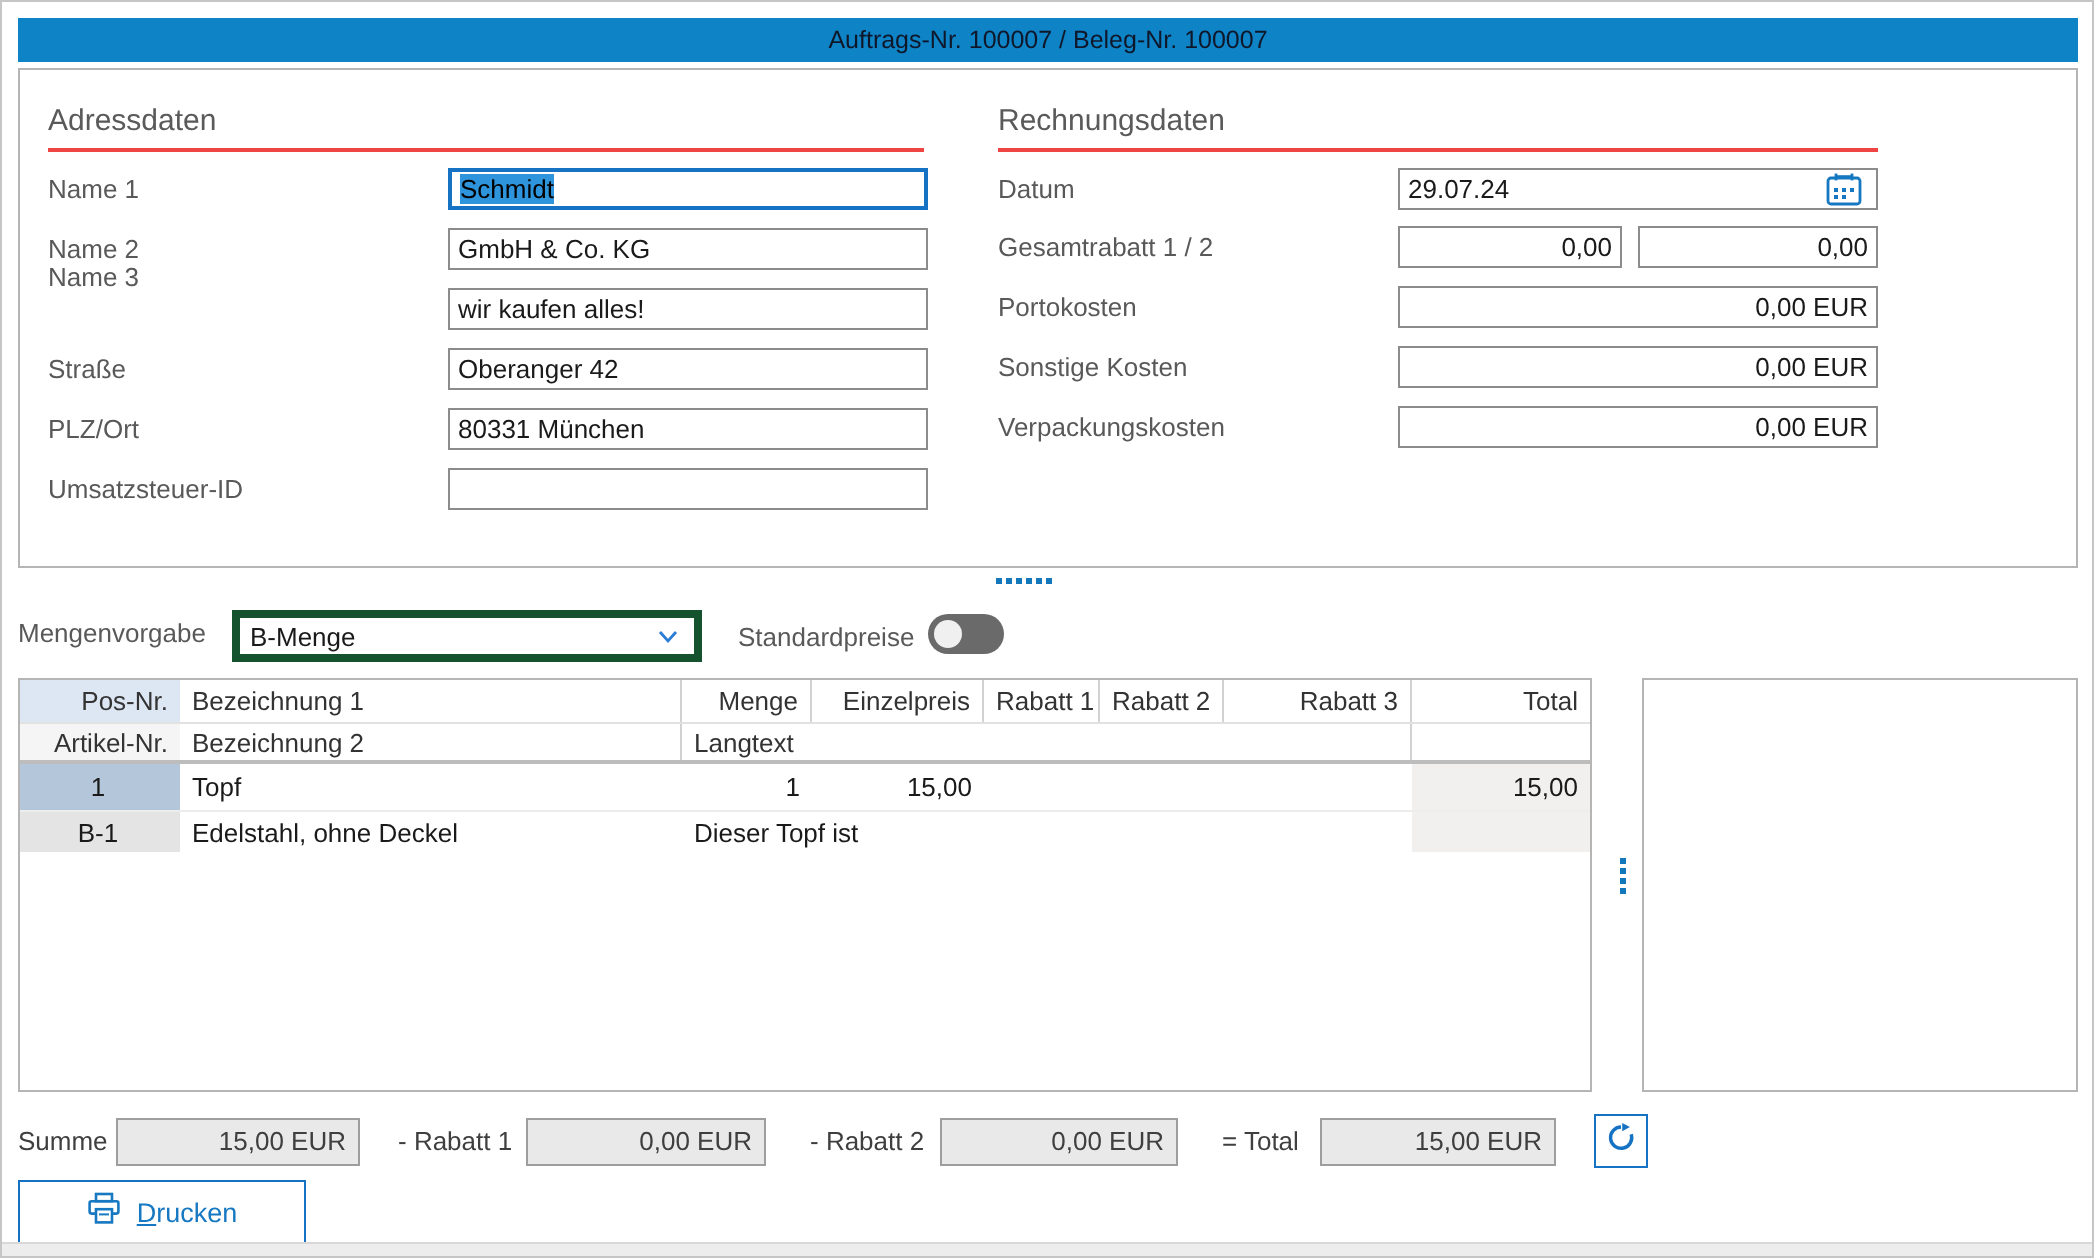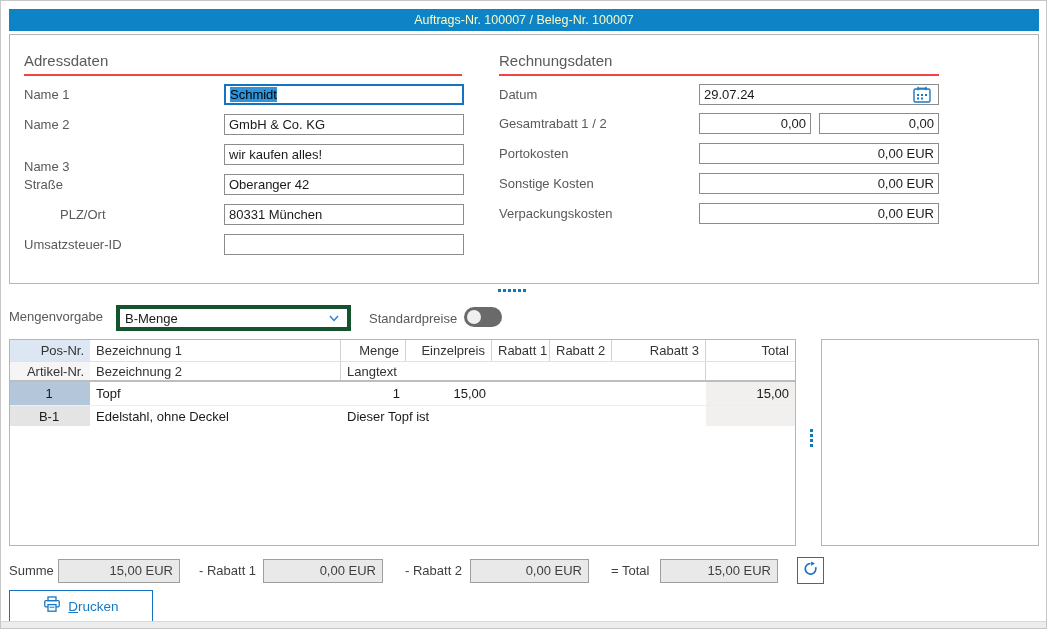--- a/index.html
+++ b/index.html
@@ -7,21 +7,21 @@
   body { font-family:"Liberation Sans", sans-serif; }
 
   .window {
     position:relative; width:1047px; height:629px;
     background:#fff; border:1px solid #c6c6c6; overflow:hidden;
   }
 
   
   .titlebar {
     position:absolute; left:8px; top:8px; width:1030px; height:22px;
-    background:#0e83c6; color:#fef9c3; font-size:12.5px;
+    background:#0e83c6; color:#0f172a; font-size:12.5px;
     display:flex; align-items:center; justify-content:center;
   }
 
   
   .top-panel {
     position:absolute; left:8px; top:33px; width:1030px; height:250px;
     border:1px solid #b5b5b5; background:#fff;
   }
   .sec-heading {
     position:absolute; font-size:15px; color:#5a5a5a;
@@ -138,27 +138,27 @@
   <div class="top-panel">
 
     <div class="sec-heading" style="left:14px; top:17px; width:438px;">Adressdaten</div>
 
     <div class="fld-label" style="left:14px; top:49px;">Name 1</div>
     <div class="fld-input focused" style="left:214px; top:49px; width:240px;"><span class="sel">Schmidt</span></div>
 
     <div class="fld-label" style="left:14px; top:79px;">Name 2</div>
     <div class="fld-input" style="left:214px; top:79px; width:240px;">GmbH &amp; Co. KG</div>
 
-    <div class="fld-label" style="left:14px; top:121px;">Name 3</div>
+    <div class="fld-label" style="left:14px; top:93px;">Name 3</div>
     <div class="fld-input" style="left:214px; top:109px; width:240px;">wir kaufen alles!</div>
 
     <div class="fld-label" style="left:14px; top:139px;">Straße</div>
     <div class="fld-input" style="left:214px; top:139px; width:240px;">Oberanger 42</div>
 
-    <div class="fld-label" style="left:14px; top:169px;margin-left:36px;">PLZ/Ort</div>
+    <div class="fld-label" style="left:14px; top:169px;">PLZ/Ort</div>
     <div class="fld-input" style="left:214px; top:169px; width:240px;">80331 München</div>
 
     <div class="fld-label" style="left:14px; top:199px;">Umsatzsteuer-ID</div>
     <div class="fld-input" style="left:214px; top:199px; width:240px;"></div>
 
     <div class="sec-heading" style="left:489px; top:17px; width:440px;">Rechnungsdaten</div>
 
     <div class="fld-label" style="left:489px; top:49px;">Datum</div>
     <div class="fld-input datum-wrap" style="left:689px; top:49px; width:240px;">
       <span class="val">29.07.24</span>

